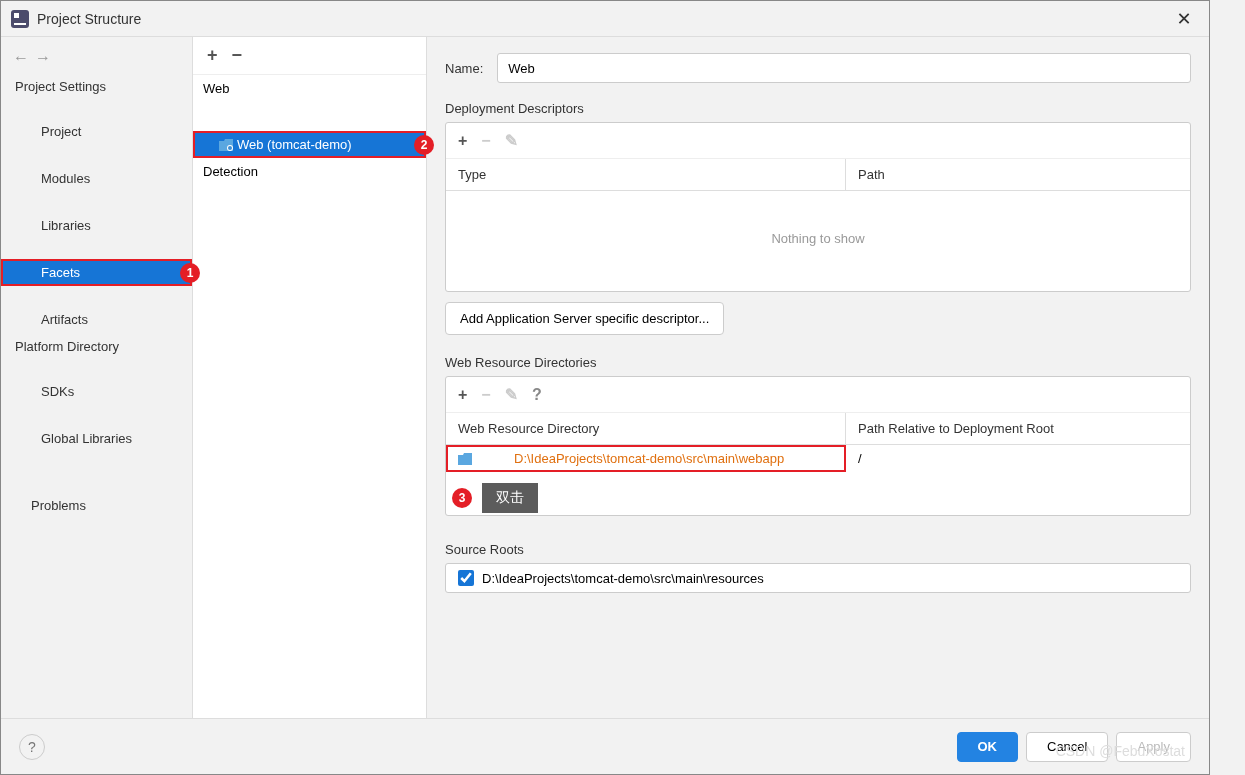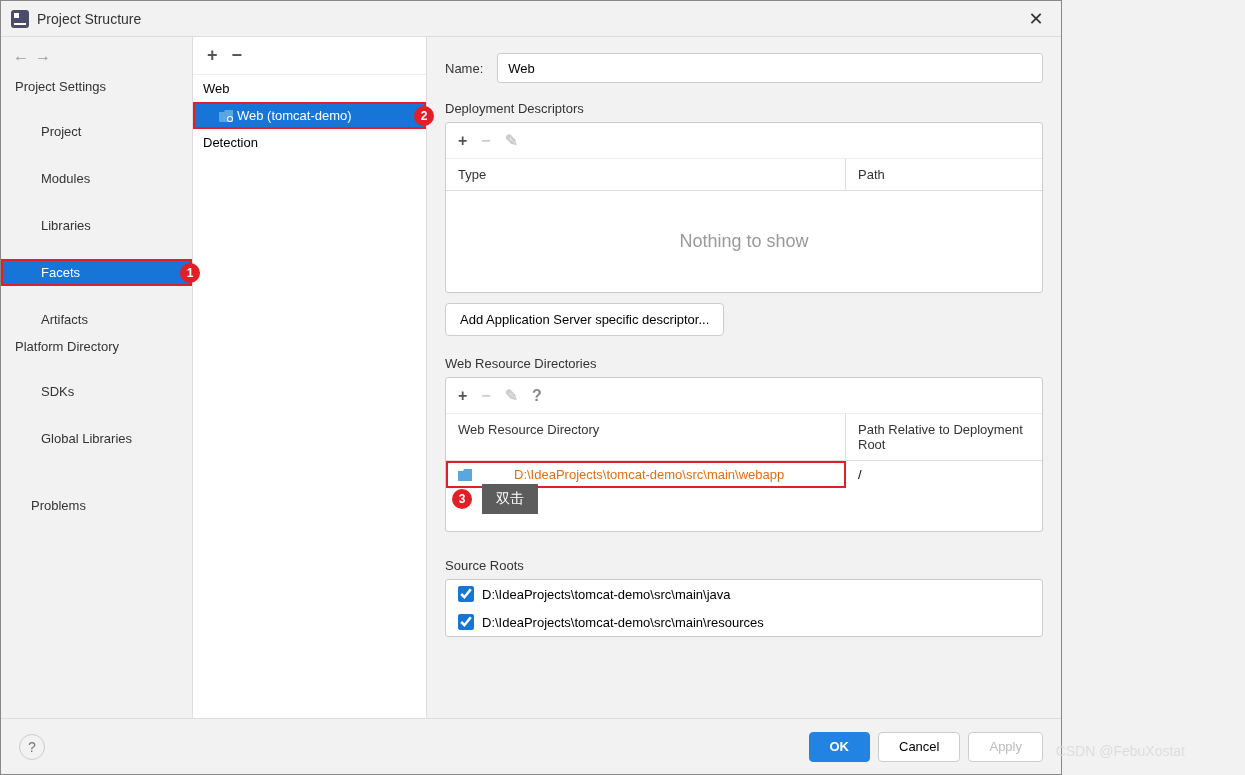--- a/index.html
+++ b/index.html
@@ -1,18 +1,18 @@
 <!DOCTYPE html>
 <html><head>
 <meta charset="utf-8">
 <style>
 * { box-sizing: border-box; margin: 0; padding: 0; font-family: "Segoe UI", Arial, sans-serif; }
 body { background: #f2f2f2; width: 1245px; height: 775px; overflow: hidden; position: relative; }
 
-.dialog { width: 1062px; height: 775px; background: #f2f2f2; border: 1px solid #888; display: flex; flex-direction: column; }
+.dialog { width: 1210px; height: 775px; background: #f2f2f2; border: 1px solid #888; display: flex; flex-direction: column; }
 
 .titlebar { height: 36px; display: flex; align-items: center; padding: 0 10px; border-bottom: 1px solid #ddd; background: #f2f2f2; }
 .titlebar .icon { width: 18px; height: 18px; margin-right: 8px; }
 .titlebar .title { font-size: 14px; color: #333; flex: 1; }
 .titlebar .close { font-size: 18px; color: #333; cursor: pointer; width: 30px; text-align: center; }
 
 .body { flex: 1; display: flex; overflow: hidden; }
 
 .left-nav { width: 192px; background: #f2f2f2; border-right: 1px solid #ddd; padding-top: 6px; }
 .nav-arrows { display: flex; gap: 6px; padding: 4px 12px 8px; }
@@ -20,21 +20,21 @@
 .nav-section-header { font-size: 13px; color: #333; padding: 6px 14px 4px; }
 .nav-item { font-size: 13px; color: #333; padding: 6px 14px 6px 40px; cursor: pointer; position: relative; margin-top: 20px; }
 .nav-item.selected { background: #1675d6; color: #fff; }
 .nav-item.highlighted { outline: 2px solid #e41e26; outline-offset: -2px; }
 .nav-badge { position: absolute; right: -8px; top: 50%; transform: translateY(-50%); }
 
 .middle-panel { width: 234px; background: #fff; border-right: 1px solid #ddd; }
 .mid-toolbar { display: flex; align-items: center; gap: 14px; padding: 8px 14px; border-bottom: 1px solid #eee; }
 .mid-toolbar .tb-btn { font-size: 18px; font-weight: bold; color: #555; cursor: pointer; }
 .tree-item { font-size: 13px; padding: 6px 10px; cursor: pointer; }
-.tree-item.child { padding-left: 26px; display: flex; align-items: center; gap: 4px; position: relative; }
+.tree-item.child { padding-left: 26px; display: flex; align-items: center; gap: 4px; position: relative; margin-top: 29px; }
 .tree-item.selected { background: #1675d6; color: #fff; }
 .tree-item.highlighted { outline: 2px solid #e41e26; outline-offset: -2px; }
 .folder-icon { width: 14px; height: 12px; display: inline-block; }
 .folder-icon svg { width: 100%; height: 100%; }
 
 .right-panel { flex: 1; background: #f2f2f2; padding: 16px 18px; overflow-y: auto; }
 .name-row { display: flex; align-items: center; gap: 14px; margin-bottom: 18px; }
 .name-row label { font-size: 13px; color: #333; }
 .name-row input { flex: 1; height: 30px; border: 1px solid #ccc; border-radius: 3px; padding: 0 10px; font-size: 13px; background: #fff; }
 
@@ -43,21 +43,21 @@
 .panel-box { background: #fff; border: 1px solid #ccc; border-radius: 3px; margin-bottom: 10px; }
 .panel-toolbar { display: flex; align-items: center; gap: 14px; padding: 8px 12px; border-bottom: 1px solid #eee; }
 .panel-toolbar .tb-btn { font-size: 16px; font-weight: bold; color: #555; cursor: pointer; }
 .panel-toolbar .tb-btn.disabled { color: #ccc; }
 
 .table-header { display: flex; border-bottom: 1px solid #ddd; }
 .table-header > div { padding: 8px 12px; font-size: 13px; color: #333; }
 .th-type, .th-wrd { flex: 0 0 400px; border-right: 1px solid #ddd; }
 .th-path, .th-prdr { flex: 1; }
 .table-body { min-height: 100px; position: relative; }
-.nothing { text-align: center; color: #999; font-size: 18px; padding: 40px 0; }
+.nothing { text-align: center; color: #999; font-size: 13px; padding: 40px 0; }
 
 .table-row { display: flex; align-items: center; }
 .table-row > div { padding: 6px 12px; font-size: 13px; gap: 42px; }
 .td-wrd { flex: 0 0 400px; color: #e07010; display: flex; align-items: center; gap: 6px; position: relative; }
 .td-wrd.highlighted { outline: 2px solid #e41e26; outline-offset: -2px; }
 .td-prdr { flex: 1; }
 
 .btn-plain { background: #fff; border: 1px solid #ccc; border-radius: 4px; padding: 8px 14px; font-size: 13px; cursor: pointer; margin-bottom: 20px; }
 .source-root-item { display: flex; align-items: center; gap: 8px; padding: 6px 12px; font-size: 13px; }
 .source-root-item input[type=checkbox] { width: 16px; height: 16px; accent-color: #1675d6; }
@@ -188,24 +188,20 @@
           <span class="badge-circle">3</span>
           <span class="tooltip-box" style="position:static">双击</span>
         </div>
       </div>
 
       <div style="height:16px"></div>
       <div class="section-title">Source Roots</div>
       <div class="panel-box">
         <div class="source-root-item">
           <input type="checkbox" checked="" style="">
-          <span>D:\IdeaProjects\tomcat-demo\src\main\java</span>
-        </div>
-        <div class="source-root-item">
-          <input type="checkbox" checked="" style="">
           <span>D:\IdeaProjects\tomcat-demo\src\main\resources</span>
         </div>
       </div>
 
     </div>
 
   </div>
 
   <div class="footer">
     <div class="help-btn">?</div>

